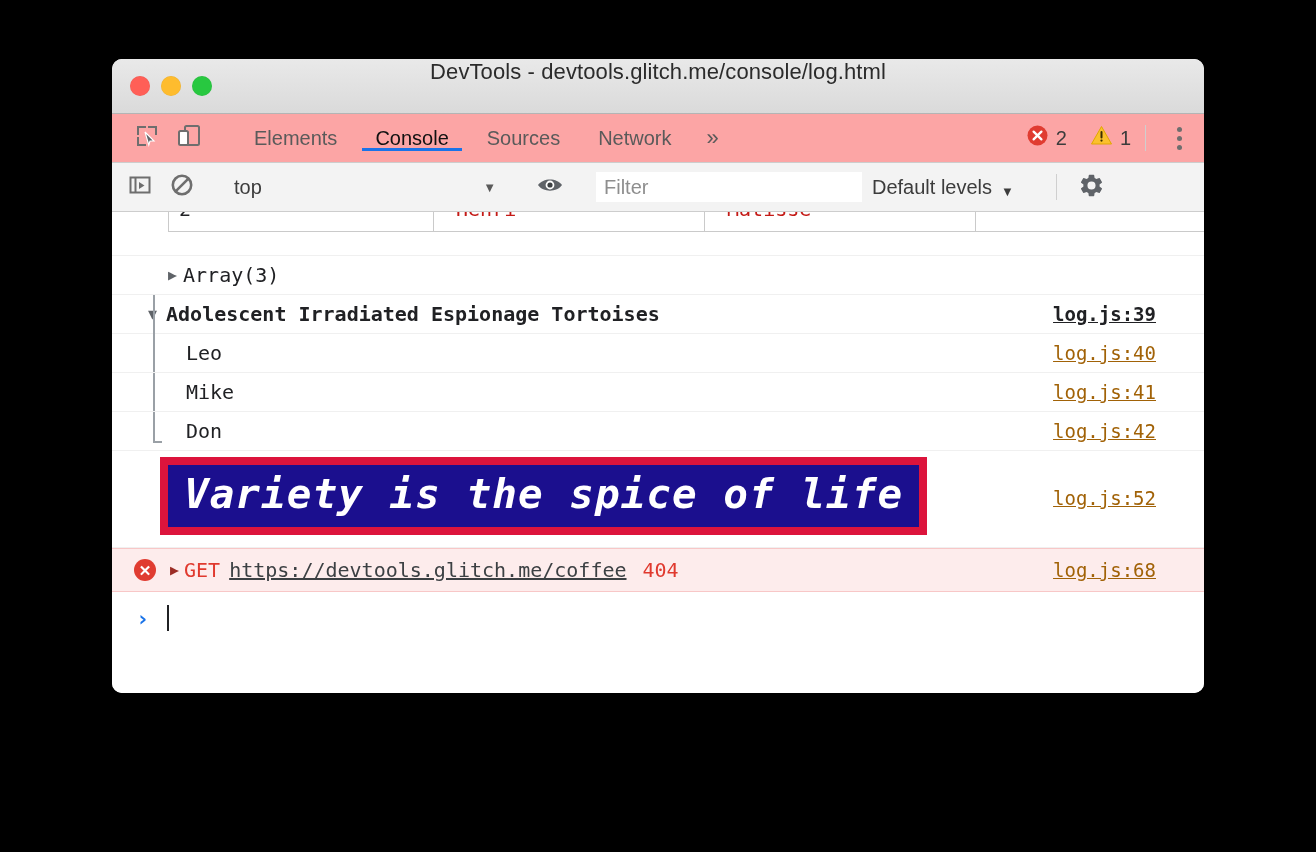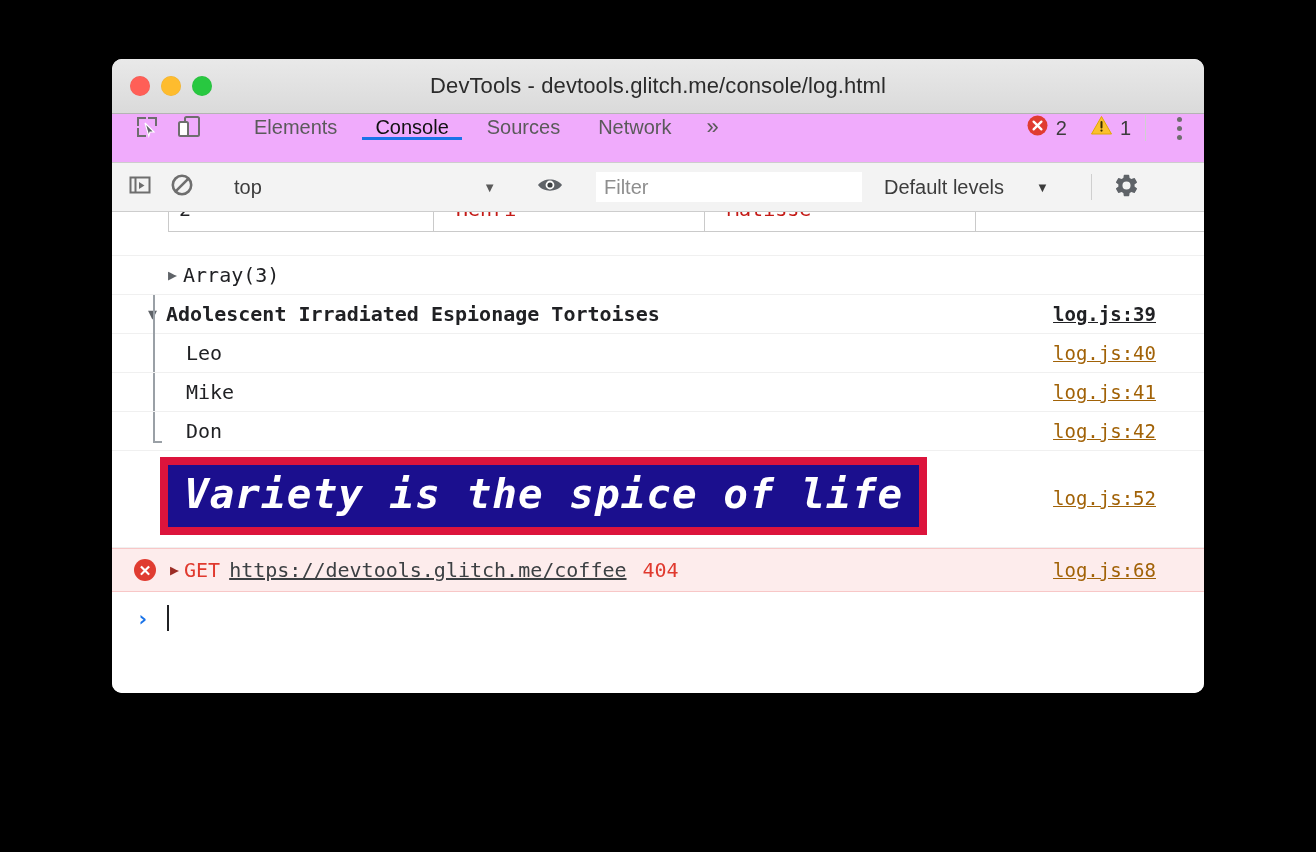--- a/index.html
+++ b/index.html
@@ -25,21 +25,20 @@
     box-shadow: 0 0 0 0.5px rgba(0,0,0,0.25);
   }
 
   
   .titlebar {
     position: relative;
     height: 54px;
     background: linear-gradient(to bottom, #e9e9e9 0%, #dadada 100%);
     border-bottom: 1px solid #b4b4b4;
     display: flex;
-    align-items: center;
   }
   .traffic {
     position: absolute;
     left: 18px;
     top: 50%;
     transform: translateY(-50%);
     display: flex;
     gap: 11px;
   }
   .tl-dot {
@@ -54,24 +53,24 @@
     text-align: center;
     font-size: 22px;
     color: #2b2b2b;
     letter-spacing: 0.1px;
     user-select: none;
   }
 
   
   .tabbar {
     height: 48px;
-    background: #f0abfc;
+    background: #fca5a5;
     border-bottom: 1px solid #cdcdcd;
     display: flex;
-    align-items: flex-start;
+    align-items: center;
     padding-left: 14px;
   }
   .tb-icon-btn {
     width: 42px;
     display: flex; align-items: center; justify-content: center;
     cursor: default;
   }
   .tb-sep {
     width: 1px;
     background: #cfcfcf;
@@ -155,26 +154,25 @@
     background: #ffffff;
     border: none;
     outline: none;
     font-size: 20px;
     color: #3c3c3c;
     padding: 0 8px;
     font-family: "Liberation Sans", sans-serif;
   }
   .filter-input::placeholder { color: #8e8e8e; }
   .levels {
-    display: flex; align-items: center;
+    display: flex; align-items: flex-end;
     font-size: 20px;
     color: #3c3c3c;
-    margin-left: 22px;
+    margin-left: 10px;
     white-space: nowrap;
-    gap: 23px;
   }
   .levels .caret { margin-left: 9px; font-size: 13px; }
 
   
   .console {
     position: relative;
     height: 485px;
     background: #ffffff;
     overflow: hidden;
     font-family: "DejaVu Sans Mono", monospace;

